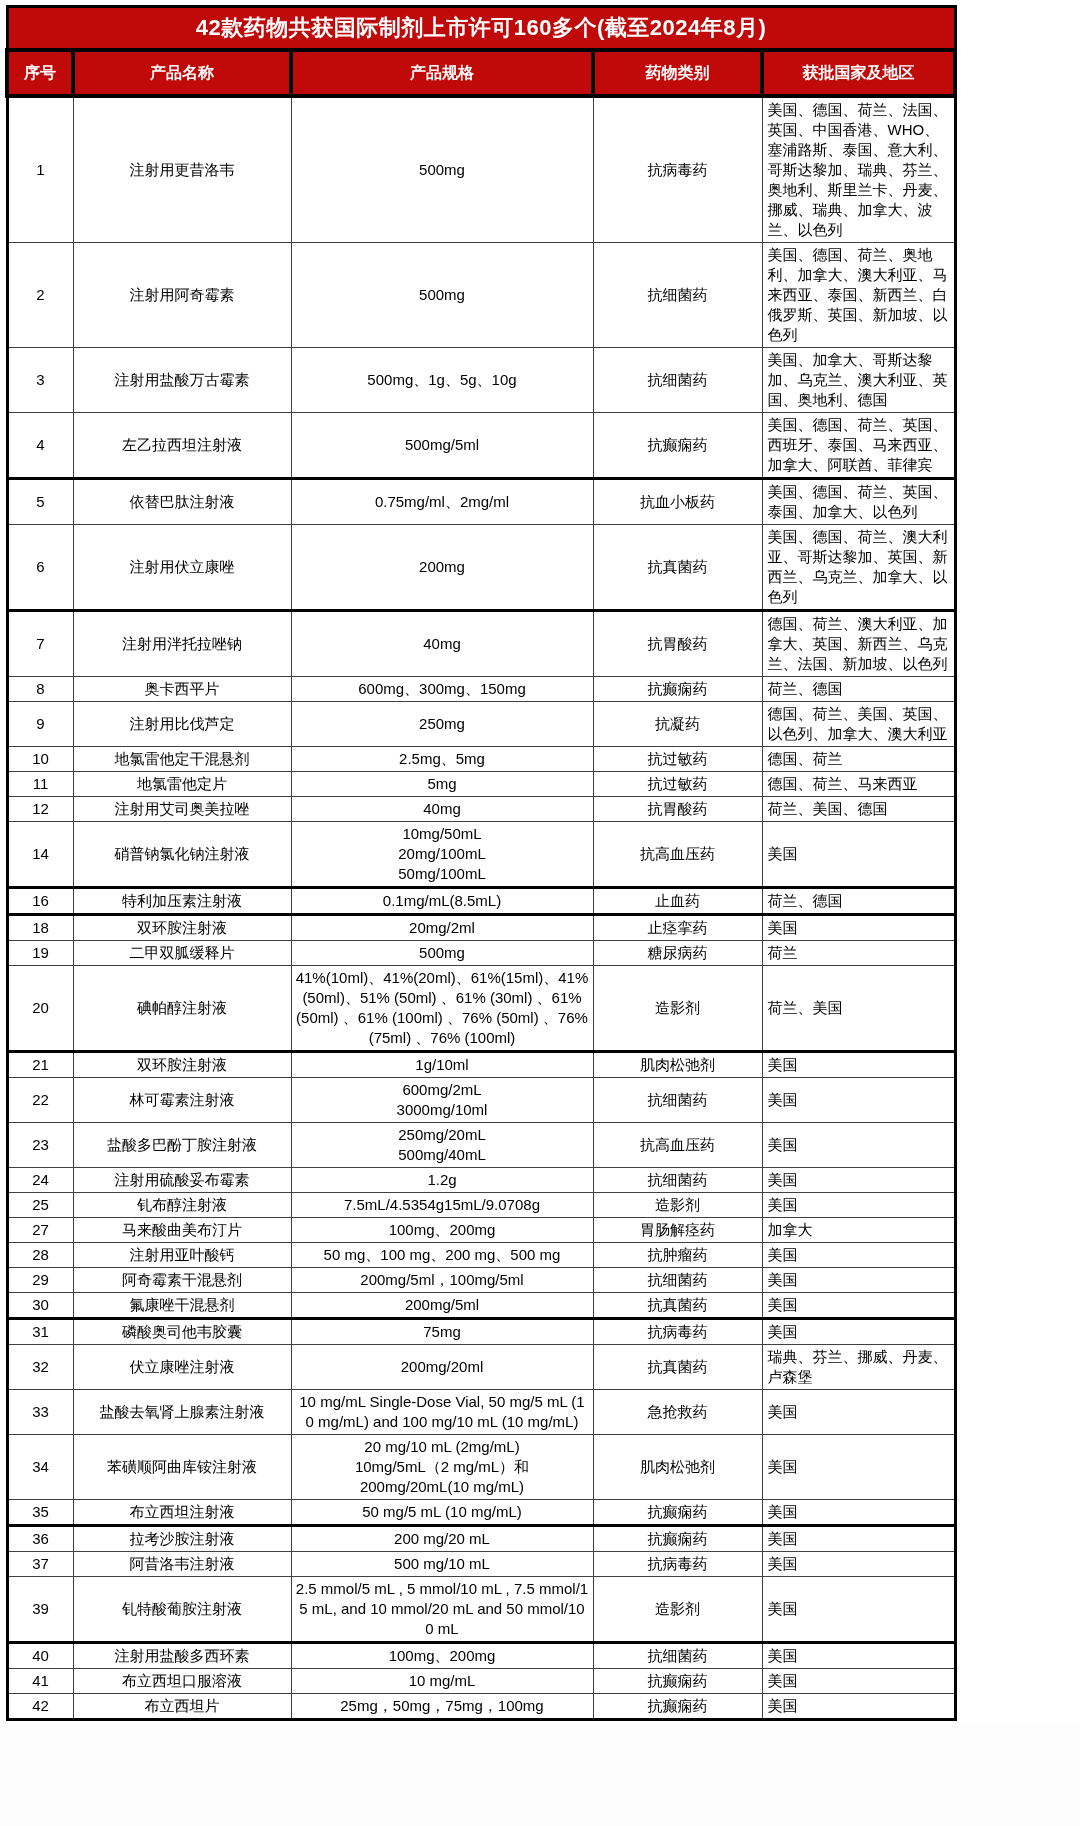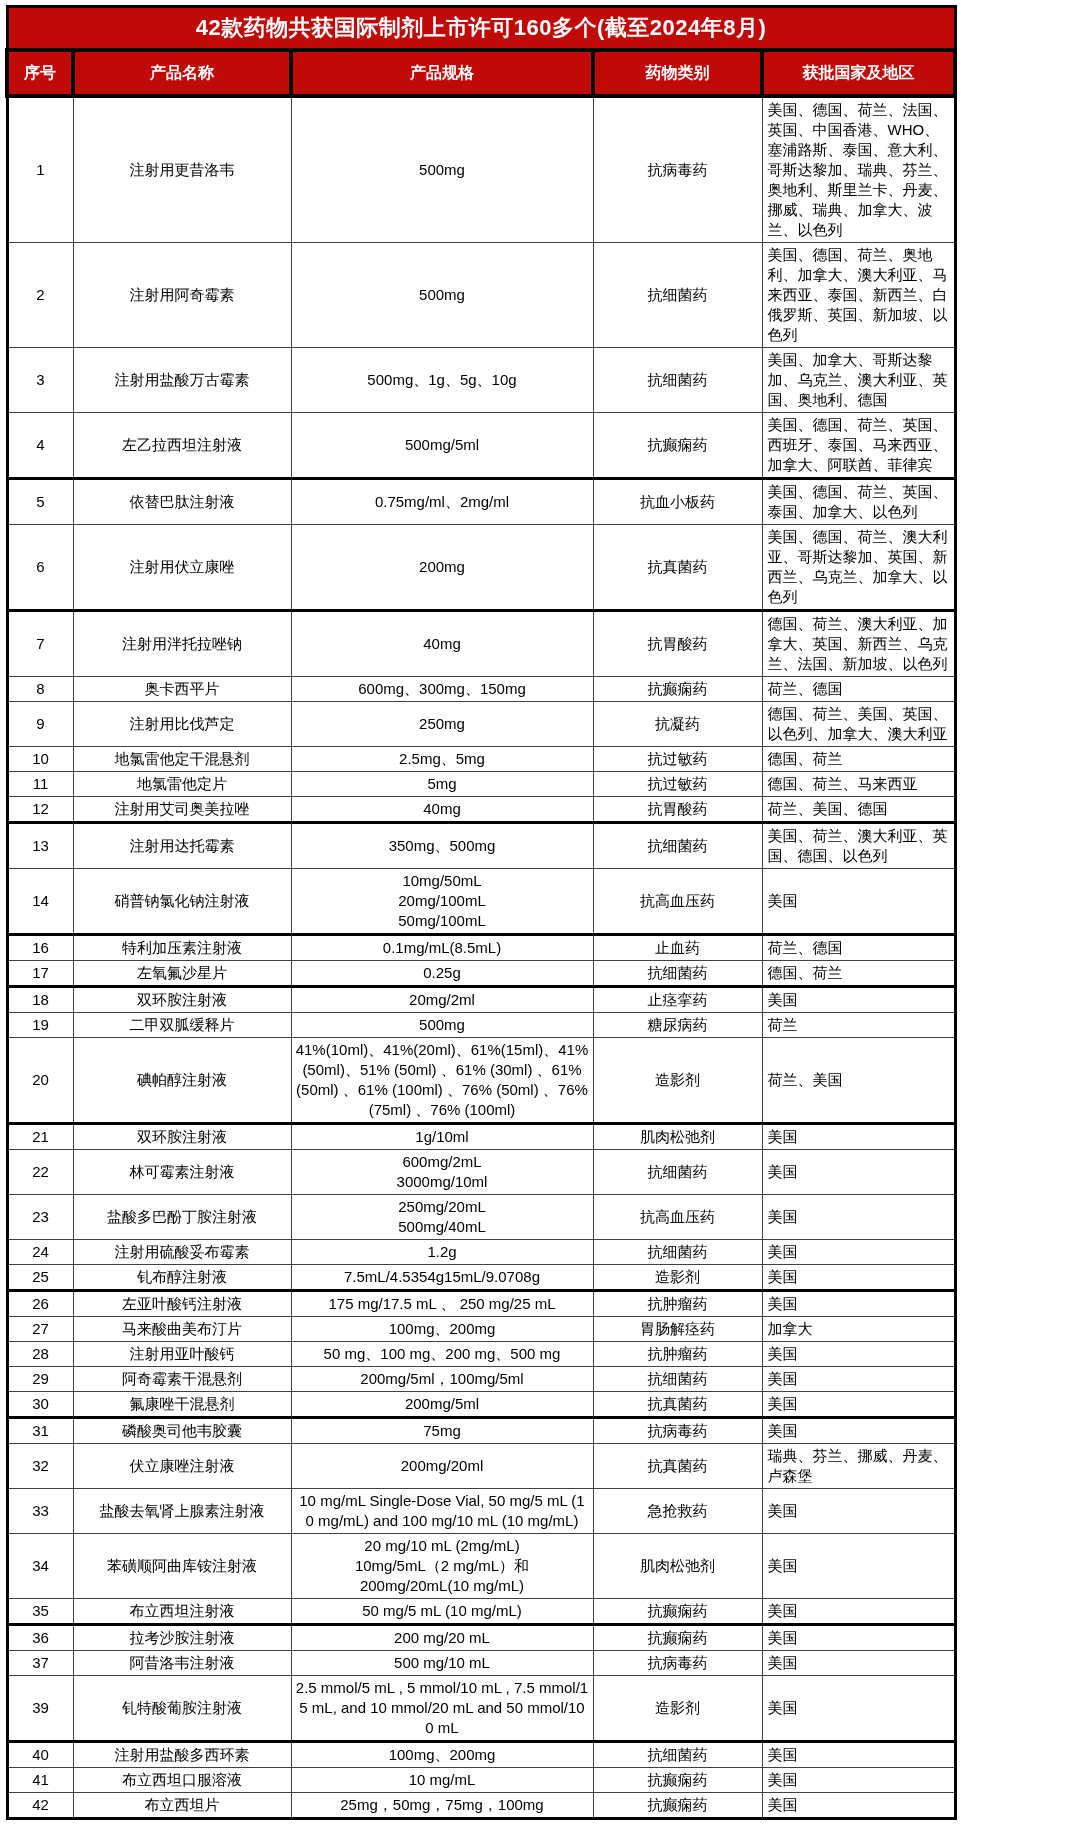--- a/index.html
+++ b/index.html
@@ -148,50 +148,36 @@
           <td class="cell-category">抗过敏药</td>
           <td class="cell-regions">德国、荷兰、马来西亚</td>
         </tr>
         <tr>
           <td class="cell-no">12</td>
           <td class="cell-name">注射用艾司奥美拉唑</td>
           <td class="cell-spec">40mg</td>
           <td class="cell-category">抗胃酸药</td>
           <td class="cell-regions">荷兰、美国、德国</td>
         </tr>
-        <tr class="thick">
-          <td class="cell-no">13</td>
-          <td class="cell-name">注射用达托霉素</td>
-          <td class="cell-spec">350mg、500mg</td>
-          <td class="cell-category">抗细菌药</td>
-          <td class="cell-regions">美国、荷兰、澳大利亚、英国、德国、以色列</td>
-        </tr>
         <tr>
           <td class="cell-no">14</td>
           <td class="cell-name">硝普钠氯化钠注射液</td>
           <td class="cell-spec">10mg/50mL
 20mg/100mL
 50mg/100mL</td>
           <td class="cell-category">抗高血压药</td>
           <td class="cell-regions">美国</td>
         </tr>
         <tr class="thick">
           <td class="cell-no">16</td>
           <td class="cell-name">特利加压素注射液</td>
           <td class="cell-spec">0.1mg/mL(8.5mL)</td>
           <td class="cell-category">止血药</td>
           <td class="cell-regions">荷兰、德国</td>
         </tr>
-        <tr>
-          <td class="cell-no">17</td>
-          <td class="cell-name">左氧氟沙星片</td>
-          <td class="cell-spec">0.25g</td>
-          <td class="cell-category">抗细菌药</td>
-          <td class="cell-regions">德国、荷兰</td>
-        </tr>
         <tr class="thick">
           <td class="cell-no">18</td>
           <td class="cell-name">双环胺注射液</td>
           <td class="cell-spec">20mg/2ml</td>
           <td class="cell-category">止痉挛药</td>
           <td class="cell-regions">美国</td>
         </tr>
         <tr>
           <td class="cell-no">19</td>
           <td class="cell-name">二甲双胍缓释片</td>
@@ -234,27 +220,20 @@
           <td class="cell-name">注射用硫酸妥布霉素</td>
           <td class="cell-spec">1.2g</td>
           <td class="cell-category">抗细菌药</td>
           <td class="cell-regions">美国</td>
         </tr>
         <tr>
           <td class="cell-no">25</td>
           <td class="cell-name">钆布醇注射液</td>
           <td class="cell-spec">7.5mL/4.5354g15mL/9.0708g</td>
           <td class="cell-category">造影剂</td>
-          <td class="cell-regions">美国</td>
-        </tr>
-        <tr class="thick">
-          <td class="cell-no">26</td>
-          <td class="cell-name">左亚叶酸钙注射液</td>
-          <td class="cell-spec">175 mg/17.5 mL 、 250 mg/25 mL</td>
-          <td class="cell-category">抗肿瘤药</td>
           <td class="cell-regions">美国</td>
         </tr>
         <tr>
           <td class="cell-no">27</td>
           <td class="cell-name">马来酸曲美布汀片</td>
           <td class="cell-spec">100mg、200mg</td>
           <td class="cell-category">胃肠解痉药</td>
           <td class="cell-regions">加拿大</td>
         </tr>
         <tr>

